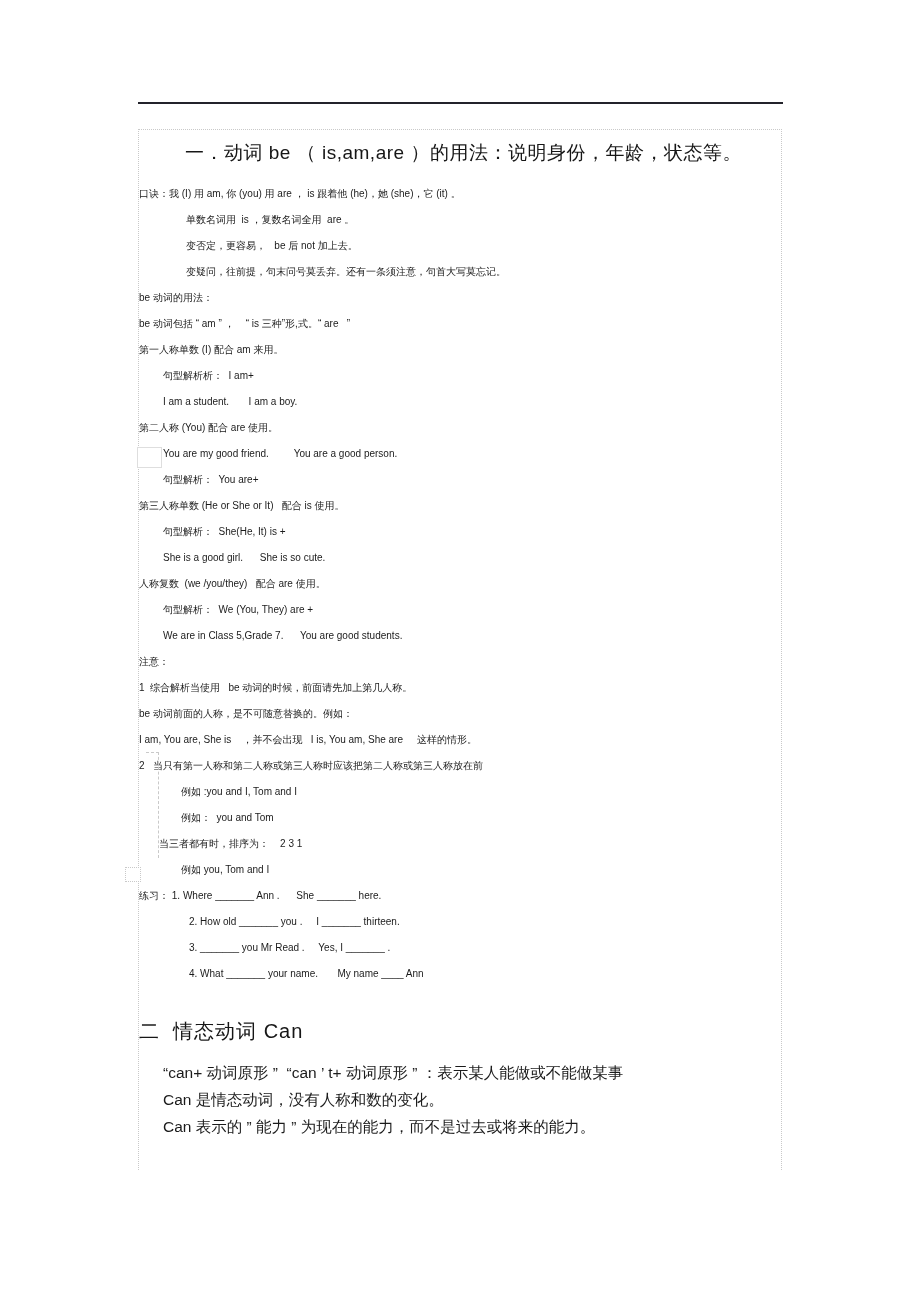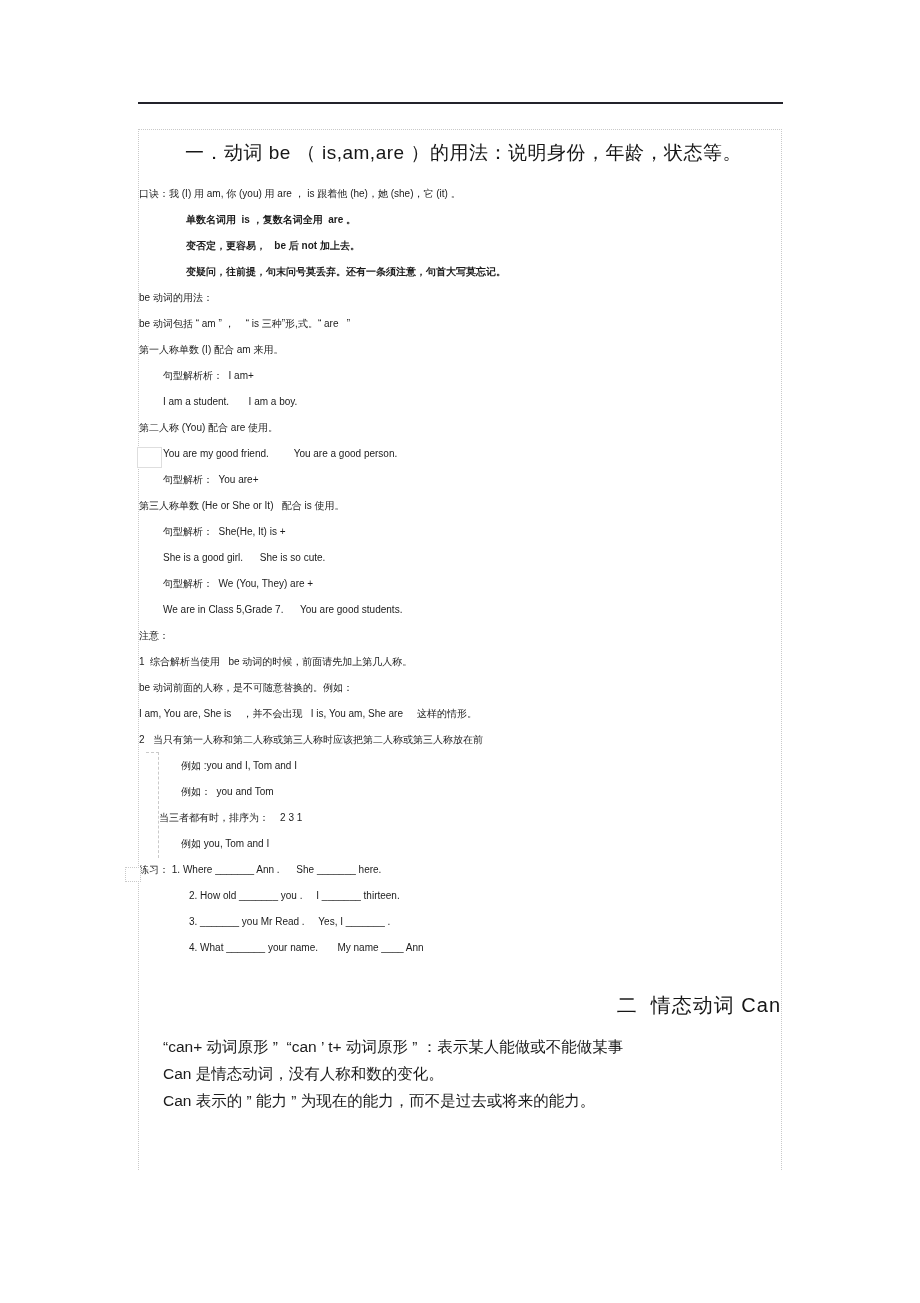--- a/index.html
+++ b/index.html
@@ -19,28 +19,28 @@
   }
 
   .sec1-title {
     font-size:19px; font-weight:400; color:#161616;
     margin:6px 0 15px 0; padding-left:46px; letter-spacing:0.5px;
     white-space:pre-wrap;
   }
   .ln  { font-size:10px; line-height:26px; margin:0; white-space:pre-wrap; }
   .ln2 { font-size:15.5px; line-height:27px; margin:0; white-space:pre-wrap; }
 
-  .ind1 { padding-left:47px;font-weight:bold; }  
+  .ind1 { padding-left:47px; }  
   .indA { padding-left:20px; }  
   .indB { padding-left:24px; }  
   .indC { padding-left:42px; }  
   .ind3 { padding-left:50px; }  
 
   .sec2-title {
-    font-size:20px; font-weight:400; color:#161616; text-align:right;
+    font-size:20px; font-weight:400; color:#161616; text-align:left;
     margin:31px 0 14px 0; letter-spacing:1px; white-space:pre-wrap;
   }
 
   
   .box-artifact { position:absolute; left:137px; top:447px; width:23px; height:19px;
     border:1px solid #dedede; background:#fff; }
   .dash-h { position:absolute; left:146px; top:752px; width:13px; height:0;
     border-top:1px dashed #c9c9c9; }
   .dash-v { position:absolute; left:158px; top:752px; width:0; height:106px;
     border-left:1px dashed #c9c9c9; }
@@ -64,20 +64,21 @@
     <p class="ln">be 动词包括 “ am ” ，    “ is 三种”形,式。“ are   ”</p>
     <p class="ln">第一人称单数 (I) 配合 am 来用。</p>
     <p class="ln indB">句型解析析：  I am+</p>
     <p class="ln indB">I am a student.       I am a boy.</p>
     <p class="ln">第二人称 (You) 配合 are 使用。</p>
     <p class="ln indB">You are my good friend.         You are a good person.</p>
     <p class="ln indB">句型解析：  You are+</p>
     <p class="ln">第三人称单数 (He or She or It)   配合 is 使用。</p>
     <p class="ln indB">句型解析：  She(He, It) is +</p>
     <p class="ln indB">She is a good girl.      She is so cute.</p>
+    <p class="ln">人称复数  (we /you/they)   配合 are 使用。</p>
     <p class="ln indB">句型解析：  We (You, They) are +</p>
     <p class="ln indB">We are in Class 5,Grade 7.      You are good students.</p>
     <p class="ln">注意：</p>
     <p class="ln">1  综合解析当使用   be 动词的时候，前面请先加上第几人称。</p>
     <p class="ln">be 动词前面的人称，是不可随意替换的。例如：</p>
     <p class="ln">I am, You are, She is    ，并不会出现   I is, You am, She are     这样的情形。</p>
     <p class="ln">2   当只有第一人称和第二人称或第三人称时应该把第二人称或第三人称放在前</p>
     <p class="ln indC">例如 :you and I, Tom and I</p>
     <p class="ln indC">例如：  you and Tom</p>
     <p class="ln indA">当三者都有时，排序为：    2 3 1</p>

